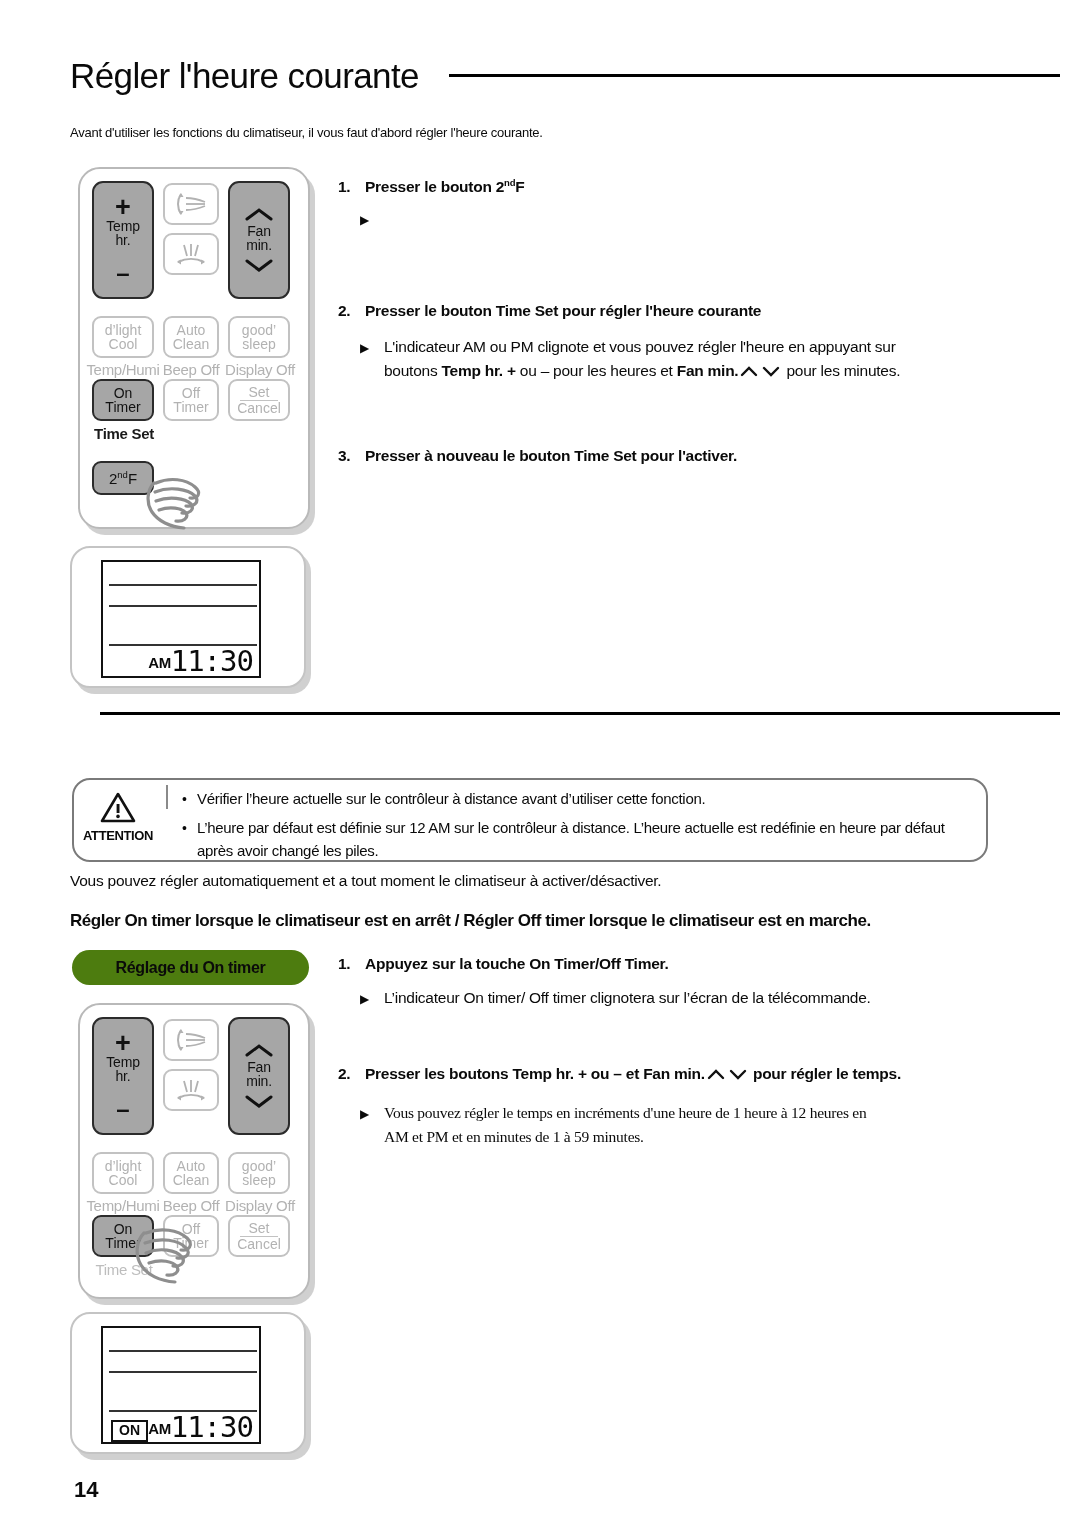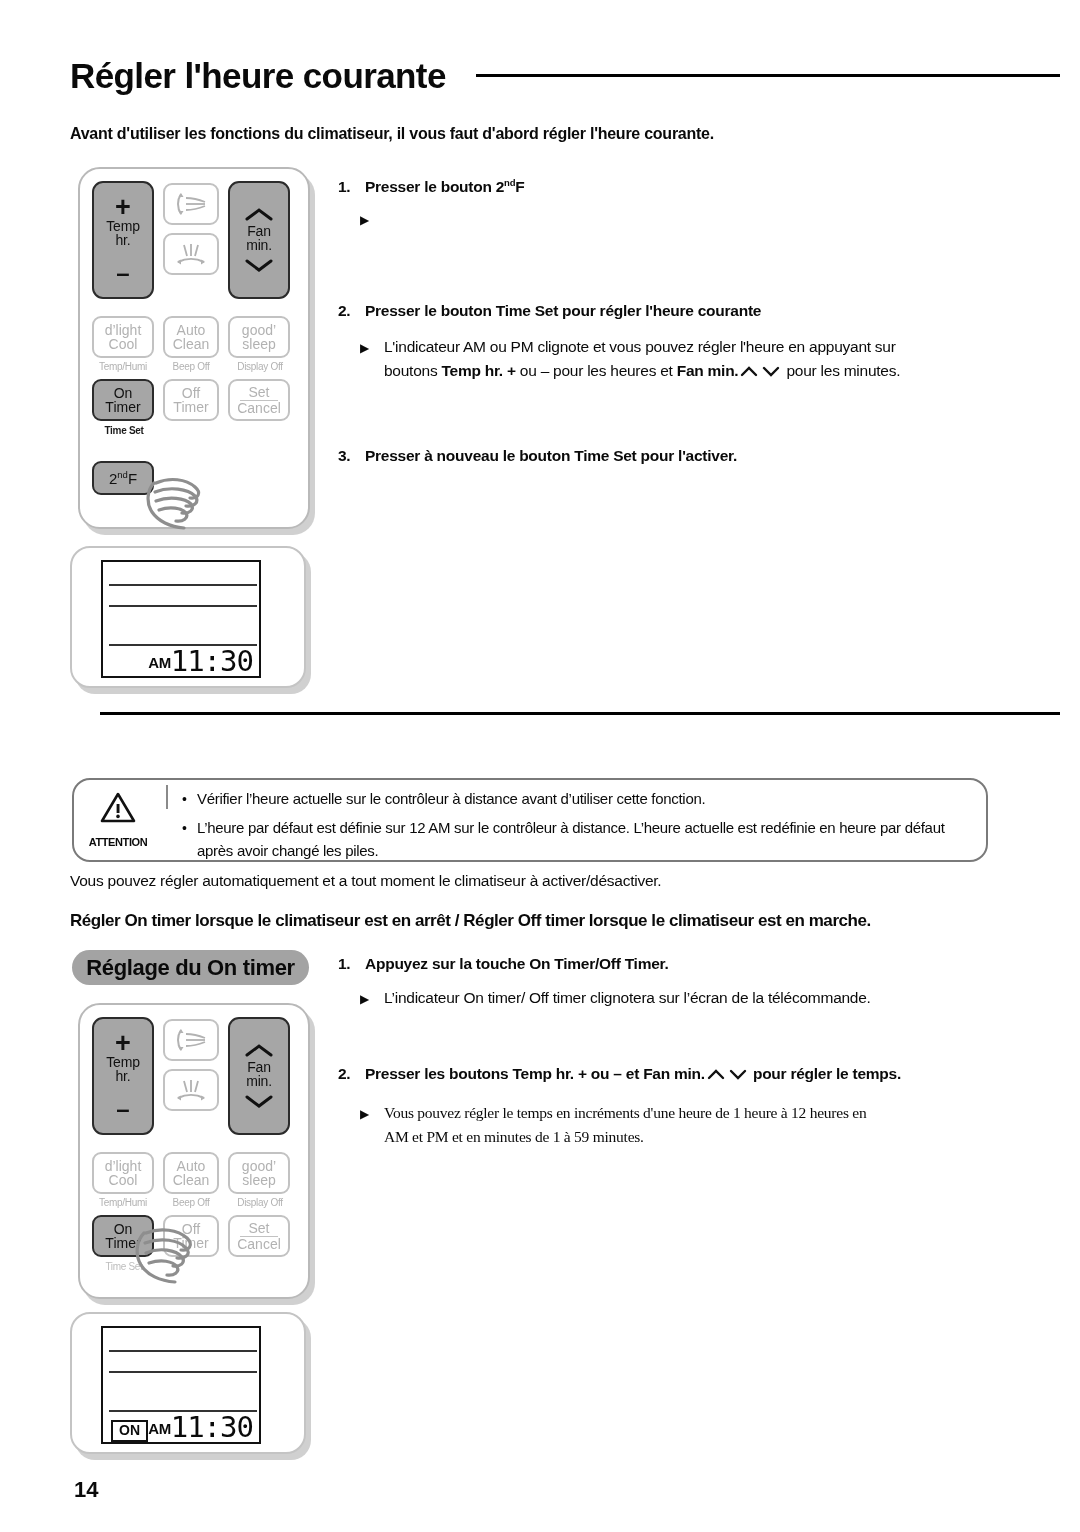--- a/index.html
+++ b/index.html
@@ -8,29 +8,28 @@
     background: #ffffff;
     font-family: "Liberation Sans", sans-serif;
     color: #0a0a0a;
     overflow: hidden;
   }
   .page { position: relative; width: 1080px; height: 1532px; }
 
   
   .h1-row { position: absolute; display: flex; align-items: flex-end; }
   .h1-text {
-    font-size: 35px; font-weight: bold; letter-spacing: -0.6px;
+    font-size: 35px; font-weight: normal; letter-spacing: -0.6px;
     white-space: nowrap; line-height: 1;
   }
   .h1-rule { flex: 1; height: 3px; background: #000; margin-left: 30px; margin-bottom: 16px; }
 
   .intro {
-    position: absolute; font-size: 16px; letter-spacing: -0.25px;
+    position: absolute; font-size: 13px; letter-spacing: -0.25px;
     white-space: nowrap;
-    font-weight: bold;
   }
 
   
   .remote {
     position: absolute;
     background: #fff;
     border: 2.5px solid #b9b9b9;
     border-radius: 22px;
     box-shadow: 5px 6px 0 rgba(150,150,150,0.45);
   }
@@ -44,21 +43,21 @@
   .btn.dark {
     background: #a6a6a6; border: 2.5px solid #2b2b2b;
     color: #111; font-weight: normal;
   }
   .btn.light {
     background: #fff; border: 2.5px solid #c2c2c2;
     color: #b2b2b2;
   }
   .tall { border-radius: 11px; }
   .sub-label {
-    position: absolute; font-size: 10px; color: #b2b2b2;
+    position: absolute; font-size: 15px; color: #b2b2b2;
     text-align: center; white-space: nowrap; letter-spacing: -0.3px;
   }
   .sub-label.on { color: #1a1a1a; font-weight: bold; }
   .plus, .minus {
     font-size: 27px; line-height: 0.8; font-weight: 600; color: #111;
   }
   .tlabel { font-size: 14px; color: #111; letter-spacing: -0.2px; }
   .chev { display:block; }
   .b2f {
     position: absolute; background: #a6a6a6;
@@ -103,36 +102,36 @@
   .tri { width: 24px; flex: none; font-size: 12px; line-height: 1.55; }
   b { font-weight: bold; }
   sup { font-size: 9.5px; vertical-align: super; }
 
   
   .note-box {
     position: absolute; border: 2.5px solid #7a7a7a;
     border-radius: 18px; background: #fff;
   }
   .note-icon { position: absolute; text-align: center; width: 80px; }
-  .att-word { font-size: 11px; font-weight: bold; letter-spacing: -0.4px; margin-top: 8px; }
+  .att-word { font-size: 13px; font-weight: bold; letter-spacing: -0.4px; margin-top: 0; }
   .note-sep { position: absolute; width: 2px; background: #8a8a8a; }
   .note-line {
     position: absolute; font-size: 15px; letter-spacing: -0.3px;
     display: flex; align-items: baseline;
   }
   .dot { width: 15px; flex: none; font-size: 14px; }
 
   .para { position: absolute; font-size: 15.5px; letter-spacing: -0.25px; white-space: nowrap; }
   .bold-para {
     position: absolute; font-size: 17px; font-weight: bold;
     letter-spacing: -0.45px; white-space: nowrap;
   }
   .pill {
-    position: absolute; background: #a3a3a3; border-radius: 20px;
-    font-size: 22px; font-weight: bold; letter-spacing: -0.35px;
+    position: absolute; background: #4d7c0f; border-radius: 20px;
+    font-size: 16px; font-weight: bold; letter-spacing: -0.35px;
     display: flex; align-items: center; justify-content: center;
   }
   .pagenum { position: absolute; font-size: 22px; font-weight: bold; }
 </style>
 </head>
 <body>
 
 <div class="page">
 
   <div class="h1-row" style="left:70px; top:58px; width:990px;">

